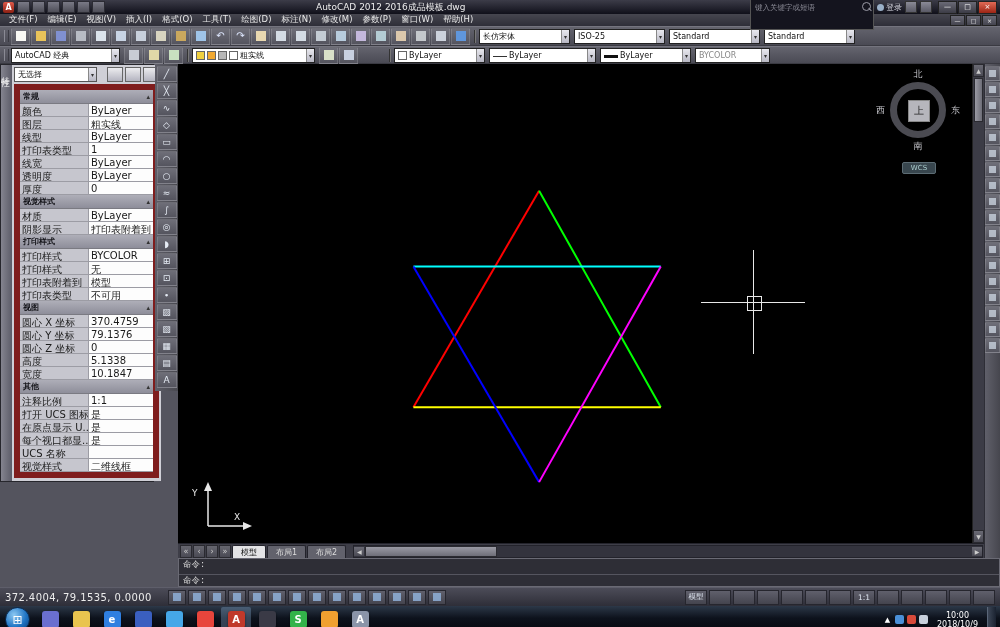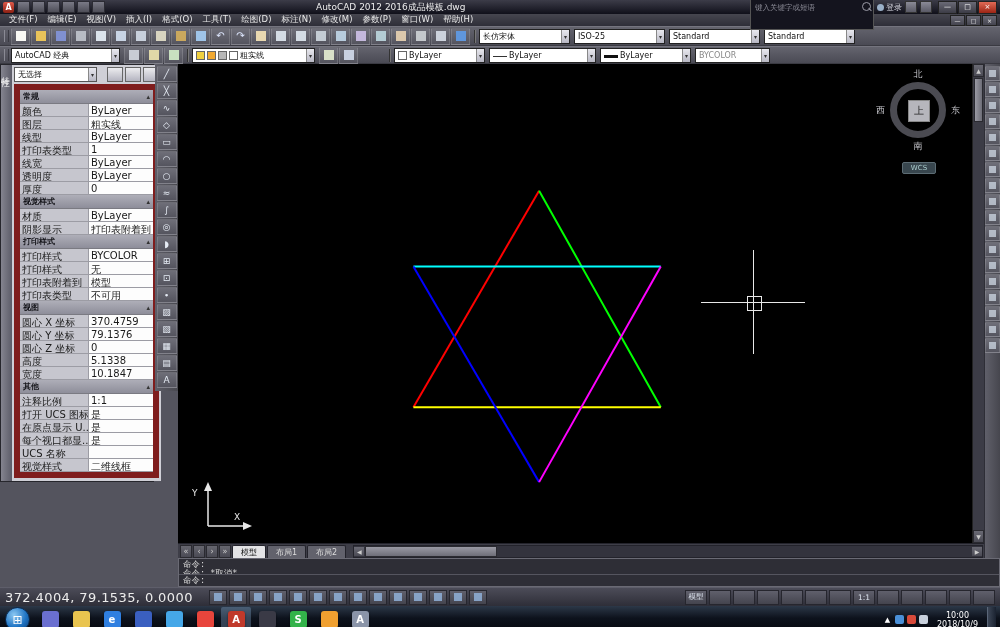--- a/index.html
+++ b/index.html
@@ -107,21 +107,21 @@
 
   
   .cmdrow{height:29px;display:flex}
   .cmd-spacer{width:178px;background:#54545e;flex:0 0 auto}
   .cmd{flex:1;background:#2e2e36;border:1px solid #6a6a74;display:flex;flex-direction:column;font-family:"DejaVu Sans Mono",monospace;font-size:8.5px;color:#d8d8d8}
   .cmd-hist{flex:1;padding:1px 4px;border-bottom:1px solid #55555f;line-height:9px;overflow:hidden}
   .cmd-prompt{height:11px;display:flex;align-items:center;padding:0 4px}
 
   
   .statusbar{height:18px;background:linear-gradient(#4c4c58,#2e2e38);display:flex;align-items:center;padding:0 5px;gap:2px;border-top:1px solid #5e5e6a}
-  .coords{color:#ececec;font-size:13px;letter-spacing:.4px;margin-right:14px;white-space:nowrap}
+  .coords{color:#ececec;font-size:10px;letter-spacing:.4px;margin-right:14px;white-space:nowrap}
   .stg{width:16px;height:13px;background:linear-gradient(#60606c,#44444e);border:1px solid #26262e;display:flex;align-items:center;justify-content:center;flex:0 0 auto}
   .stg i{display:block;width:8px;height:8px;background:#8fb0d8;opacity:.85}
   .st-right{margin-left:auto;display:flex;align-items:center;gap:2px}
   .sri{min-width:16px;height:13px;background:linear-gradient(#60606c,#44444e);border:1px solid #26262e;display:flex;align-items:center;justify-content:center;color:#dfe6f0;font-size:7.5px;padding:0 2px;white-space:nowrap;flex:0 0 auto}
 
   
   .taskbar{height:27px;background:linear-gradient(#2c3848,#0d121c 45%,#05070d);display:flex;align-items:center;padding:0 2px}
   .start{width:23px;height:23px;border-radius:50%;background:radial-gradient(circle at 35% 30%,#8cc8f2,#1f74c4 55%,#0a3a70);display:flex;align-items:center;justify-content:center;color:#fff;font-size:12px;margin:0 5px 0 3px;border:1px solid #0a2a50;flex:0 0 auto}
   .tki{width:28px;height:24px;display:flex;align-items:center;justify-content:center;border-radius:2px;margin-right:1px;border:1px solid transparent;flex:0 0 auto}
   .tki-in{width:17px;height:17px;border-radius:3px;display:flex;align-items:center;justify-content:center;color:#fff;font-weight:bold;font-size:10px;box-shadow:0 1px 2px rgba(0,0,0,.6)}
@@ -690,21 +690,20 @@
         </div>
       </div>
   </div>
 
   <div class="cmdrow">
     <div class="cmd-spacer"></div>
     <div class="cmd">
       <div class="cmd-hist">
 
       <div>命令:</div>
-          <div>命令: *取消*</div>
         </div>
       <div class="cmd-prompt">命令:</div>
     </div>
   </div>
 
   <div class="statusbar">
     <span class="coords">372.4004, 79.1535, 0.0000</span>
     <span style="display:flex;gap:2px">
 
     <span class="stg">

